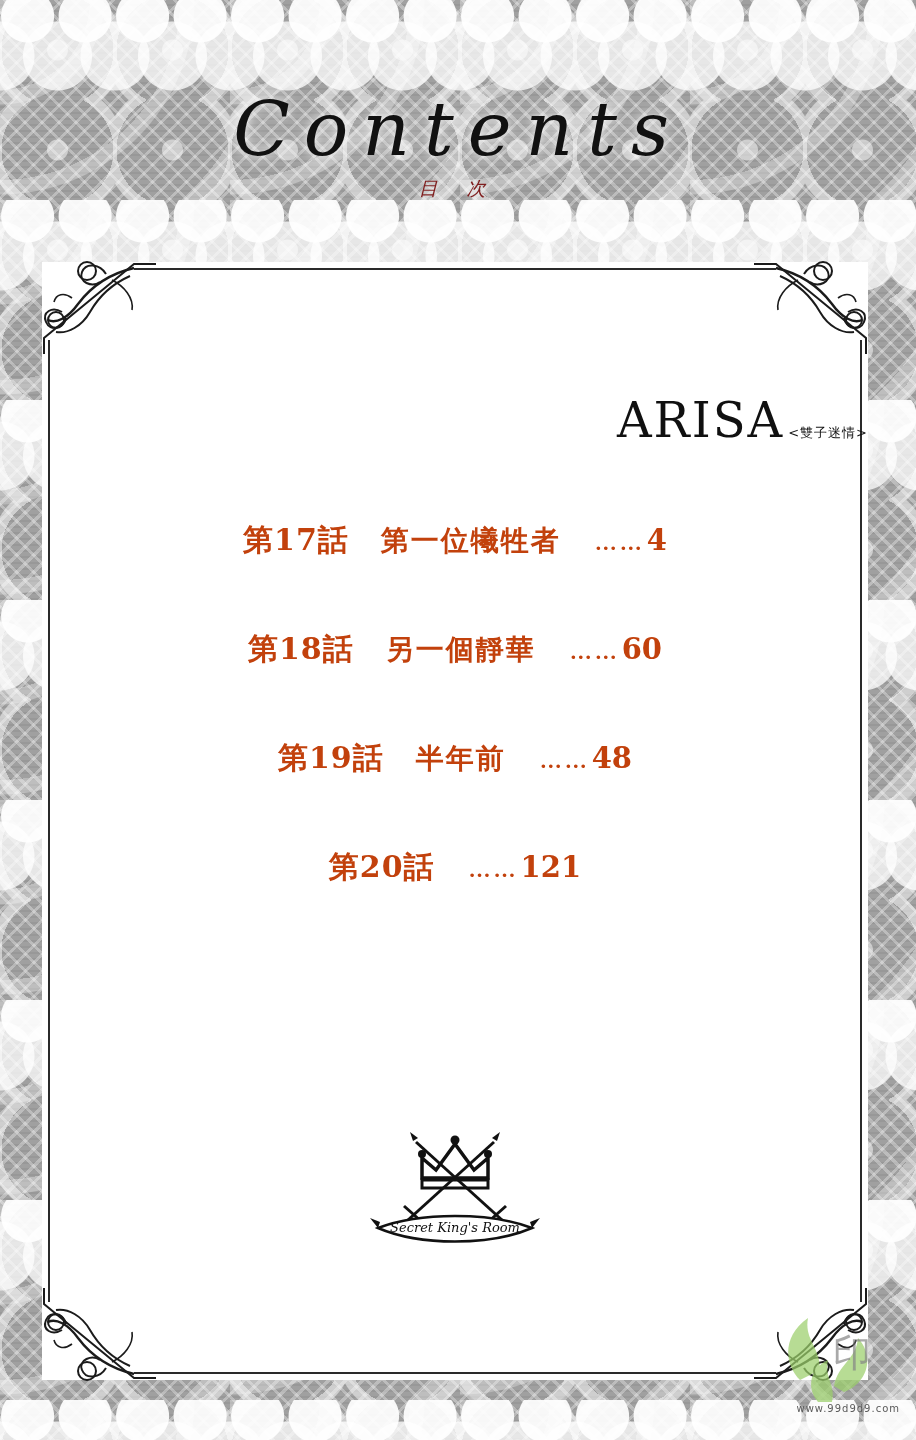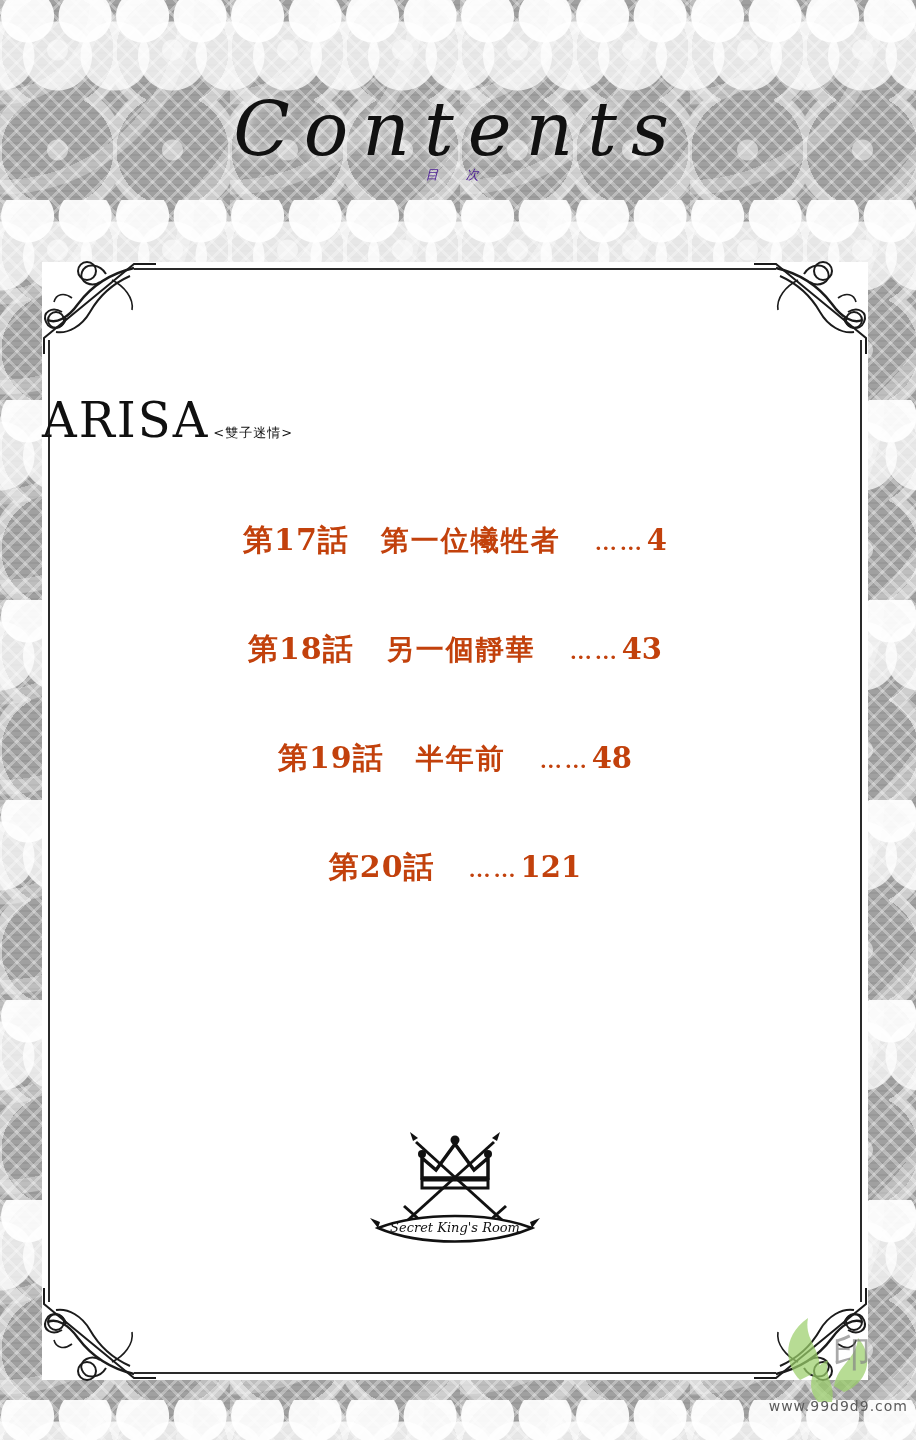--- a/index.html
+++ b/index.html
@@ -63,23 +63,24 @@
   }
   .contents-title {
     font-family: "DejaVu Serif", serif;
     font-size: 74px;
     letter-spacing: 14px;
     color: #111;
     line-height: 1;
     text-shadow: 0 0 10px rgba(255,255,255,0.85), 0 0 22px rgba(255,255,255,0.7);
   }
   .contents-sub {
-    font-size: 13px;
+    margin-top: 10px;
+    font-size: 19px;
     letter-spacing: 12px;
-    color: #4c1d95;
+    color: #7f1d1d;
     text-shadow: 0 0 8px rgba(255,255,255,0.9);
   }
 
   
   .card {
     position: absolute;
     left: 42px;
     top: 262px;
     width: 826px;
     height: 1118px;
@@ -107,21 +108,21 @@
     position: absolute;
     background: #2a2a2a;
   }
 
   
   .card-inner {
     position: absolute;
     inset: 0;
     display: flex;
     flex-direction: column;
-    align-items: flex-start;
+    align-items: flex-end;
   }
   .series-row {
     margin-top: 130px;
     display: flex;
     align-items: baseline;
     justify-content: center;
   }
   .series-title {
     font-family: "DejaVu Serif", serif;
     font-size: 48px;
@@ -187,23 +188,23 @@
     position: absolute;
     right: 18px;
     bottom: 26px;
     width: 150px;
     height: 130px;
     z-index: 6;
     opacity: .85;
   }
   .wm-text {
     position: absolute;
-    right: 8px;
+    right: 16px;
     bottom: 26px;
-    font-size: 14px;
+    font-size: 10px;
     color: #5a5a5a;
     letter-spacing: 1px;
     font-family: "DejaVu Sans", sans-serif;
     z-index: 7;
   }
 </style>
 </head>
 <body>
 
 <div class="page">
@@ -283,21 +284,21 @@
           <span class="toc-ch">第17話</span>
           <span class="toc-name">第一位犧牲者</span>
           <span class="toc-dots">……</span>
           <span class="toc-page">4</span>
         </div>
 
         <div class="toc-row">
           <span class="toc-ch">第18話</span>
           <span class="toc-name">另一個靜華</span>
           <span class="toc-dots">……</span>
-          <span class="toc-page">43</span>
+          <span class="toc-page">60</span>
         </div>
 
         <div class="toc-row">
           <span class="toc-ch">第19話</span>
           <span class="toc-name">半年前</span>
           <span class="toc-dots">……</span>
           <span class="toc-page">48</span>
         </div>
 
         <div class="toc-row">

